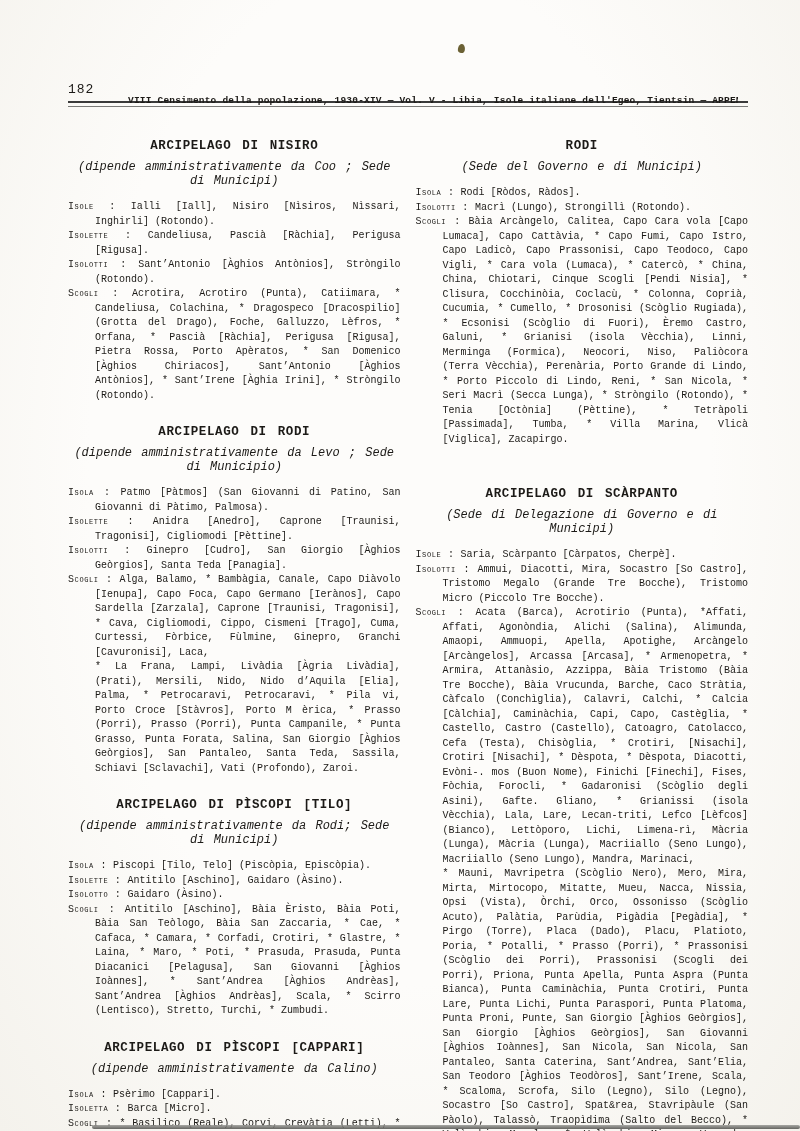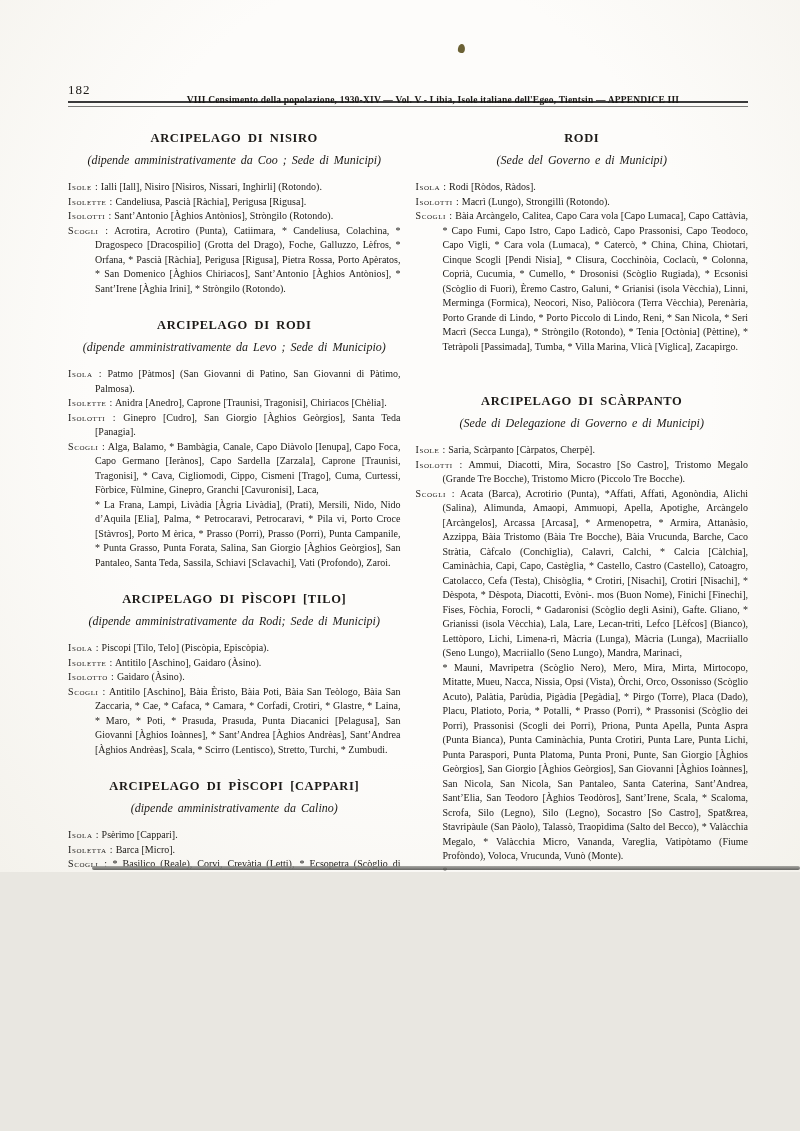--- a/index.html
+++ b/index.html
@@ -1,37 +1,37 @@
 <!DOCTYPE html>
 <html><head>
 <meta charset="utf-8">
 <style>
   html,body{margin:0;padding:0;background:#e9e7e1;}
   .scan{
     position:relative;
-    width:800px;height:872px;
+    width:800px;height:1131px;
     box-sizing:border-box;
     margin:0 auto;
     padding:82px 52px 0 68px;
     background:radial-gradient(ellipse at 50% 42%, #fdfcfa 55%, #f4f2ec 100%);
     color:#1c1a17;
-    font-family:Liberation Serif, serif;
+    font-family:Liberation Mono, monospace;
     overflow:hidden;
   }
   .hdr{position:relative;height:16px;}
   .pageno{position:absolute;left:0;top:0;font-size:13px;letter-spacing:1px;}
   .running-title{
     position:absolute;left:60px;right:10px;top:13px;
     text-align:center;font-size:9.5px;font-weight:bold;letter-spacing:.2px;
     white-space:nowrap;overflow:hidden;
   }
   .rule{margin-top:3px;height:3px;border-top:2px solid #3a3a3a;border-bottom:1px solid #7a7a78;}
   .columns{display:flex;gap:15px;margin-top:24px;}
   .col{flex:1 1 0;min-width:0;}
-  .sect{margin-bottom:22px;}
+  .sect{margin-bottom:22px;margin-top:8px;}
   .sect.gap-lg{margin-top:40px;}
   .sect h2{
     margin:0 0 7px 0;text-align:center;
     font-size:12.5px;font-weight:bold;letter-spacing:.6px;word-spacing:3px;
   }
   .sub{
     margin:0 0 12px 0;text-align:center;
     font-style:italic;font-size:12px;word-spacing:2px;
   }
   .entry{
@@ -73,21 +73,21 @@
         <p class="entry"><span class="lbl">Isole :</span> <span class="txt">Ialli [Iall], Nisiro [Nìsiros, Nìssari, Inghirli] (Rotondo).</span></p>
         <p class="entry"><span class="lbl">Isolette :</span> <span class="txt">Candeliusa, Pascià [Ràchia], Perigusa [Rigusa].</span></p>
         <p class="entry"><span class="lbl">Isolotti :</span> <span class="txt">Sant’Antonio [Àghios Antònios], Stròngilo (Rotondo).</span></p>
         <p class="entry"><span class="lbl">Scogli :</span> <span class="txt">Acrotira, Acrotiro (Punta), Catiimara, * Candeliusa, Colachina, * Dragospeco [Dracospilio] (Grotta del Drago), Foche, Galluzzo, Lèfros, * Orfana, * Pascià [Ràchia], Perigusa [Rigusa], Pietra Rossa, Porto Apèratos, * San Domenico [Àghios Chiriacos], Sant’Antonio [Àghios Antònios], * Sant’Irene [Àghia Irini], * Stròngilo (Rotondo).</span></p>
       </div>
 
       <div class="sect">
         <h2>ARCIPELAGO DI RODI</h2>
         <p class="sub">(dipende amministrativamente da Levo ; Sede di Municipio)</p>
         <p class="entry"><span class="lbl">Isola :</span> <span class="txt">Patmo [Pàtmos] (San Giovanni di Patino, San Giovanni di Pàtimo, Palmosa).</span></p>
-        <p class="entry"><span class="lbl">Isolette :</span> <span class="txt">Anidra [Anedro], Caprone [Traunisi, Tragonisi], Chiriacos [Chèlia].</span></p>
+        <p class="entry"><span class="lbl">Isolette :</span> <span class="txt">Anidra [Anedro], Caprone [Traunisi, Tragonisi], Cigliomodi [Pèttine].</span></p>
         <p class="entry"><span class="lbl">Isolotti :</span> <span class="txt">Ginepro [Cudro], San Giorgio [Àghios Geòrgios], Santa Teda [Panagia].</span></p>
         <p class="entry"><span class="lbl">Scogli :</span> <span class="txt">Alga, Balamo, * Bambàgia, Canale, Capo Diàvolo [Ienupa], Capo Foca, Capo Germano [Ierànos], Capo Sardella [Zarzala], Caprone [Traunisi, Tragonisi], * Cava, Cigliomodi, Cippo, Cismeni [Trago], Cuma, Curtessi, Fòrbice, Fùlmine, Ginepro, Granchi [Cavuronisi], Laca,
 * La Frana, Lampi, Livàdia [Àgria Livàdia], (Prati), Mersili, Nido, Nido d’Aquila [Elia], Palma, * Petrocaravi, Petrocaravi, * Pila vi, Porto Croce [Stàvros], Porto M èrica, * Prasso (Porri), Prasso (Porri), Punta Campanile, * Punta Grasso, Punta Forata, Salina, San Giorgio [Àghios Geòrgios], San Pantaleo, Santa Teda, Sassila, Schiavi [Sclavachi], Vati (Profondo), Zaroi.</span></p>
       </div>
 
       <div class="sect">
         <h2>ARCIPELAGO DI PÌSCOPI [TILO]</h2>
         <p class="sub">(dipende amministrativamente da Rodi; Sede di Municipi)</p>
         <p class="entry"><span class="lbl">Isola :</span> <span class="txt">Piscopi [Tilo, Telo] (Piscòpia, Episcòpia).</span></p>
         <p class="entry"><span class="lbl">Isolette :</span> <span class="txt">Antitilo [Aschino], Gaidaro (Àsino).</span></p>

